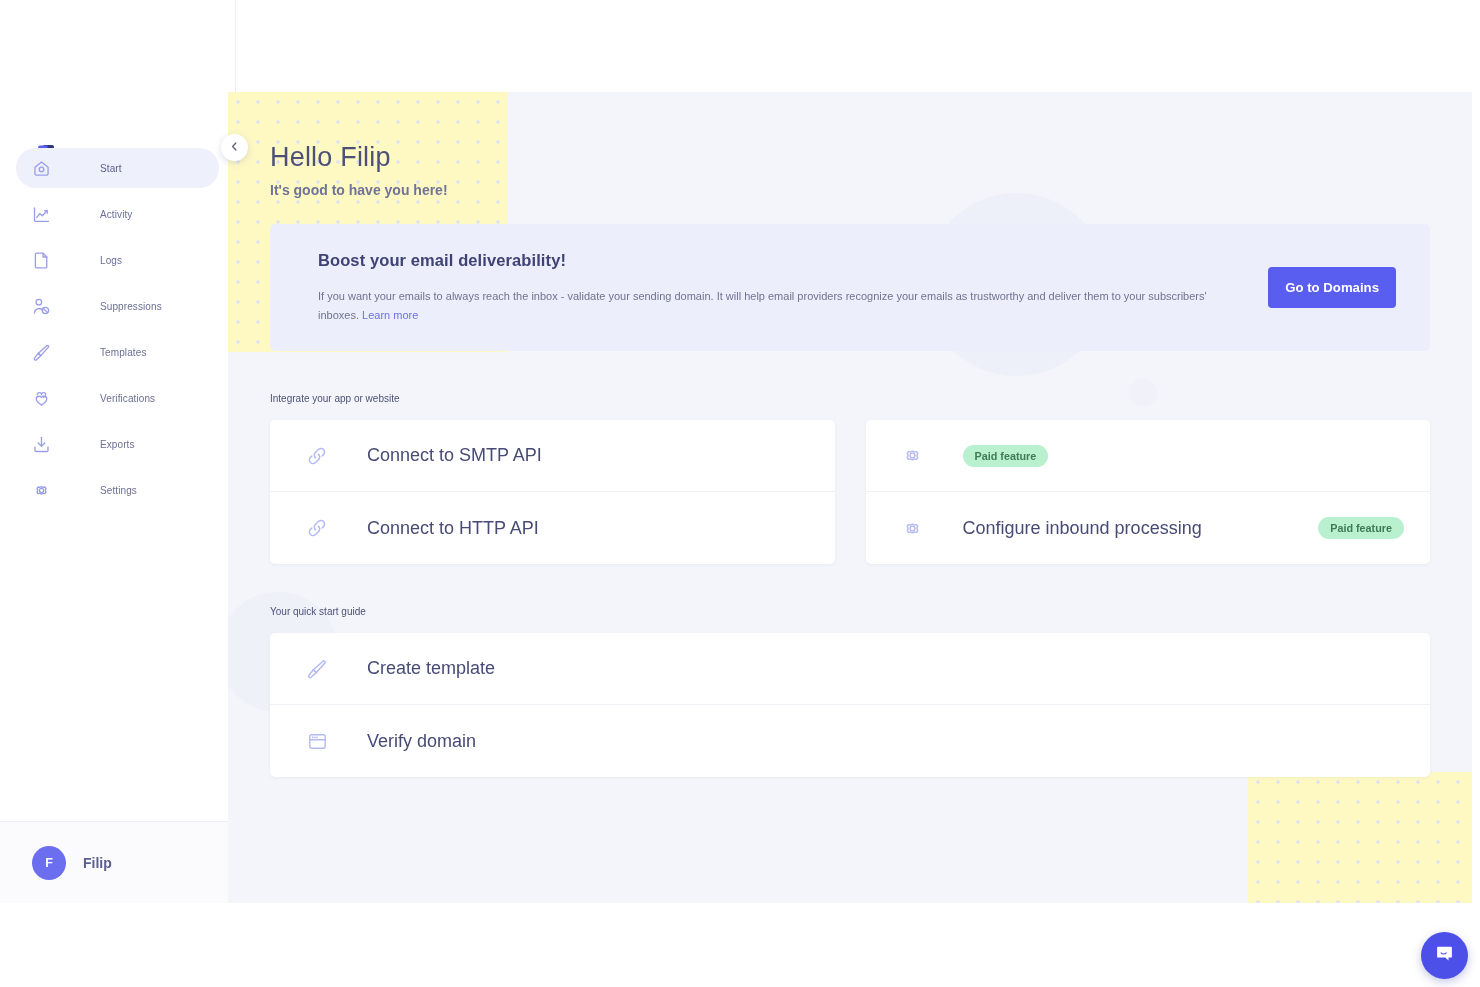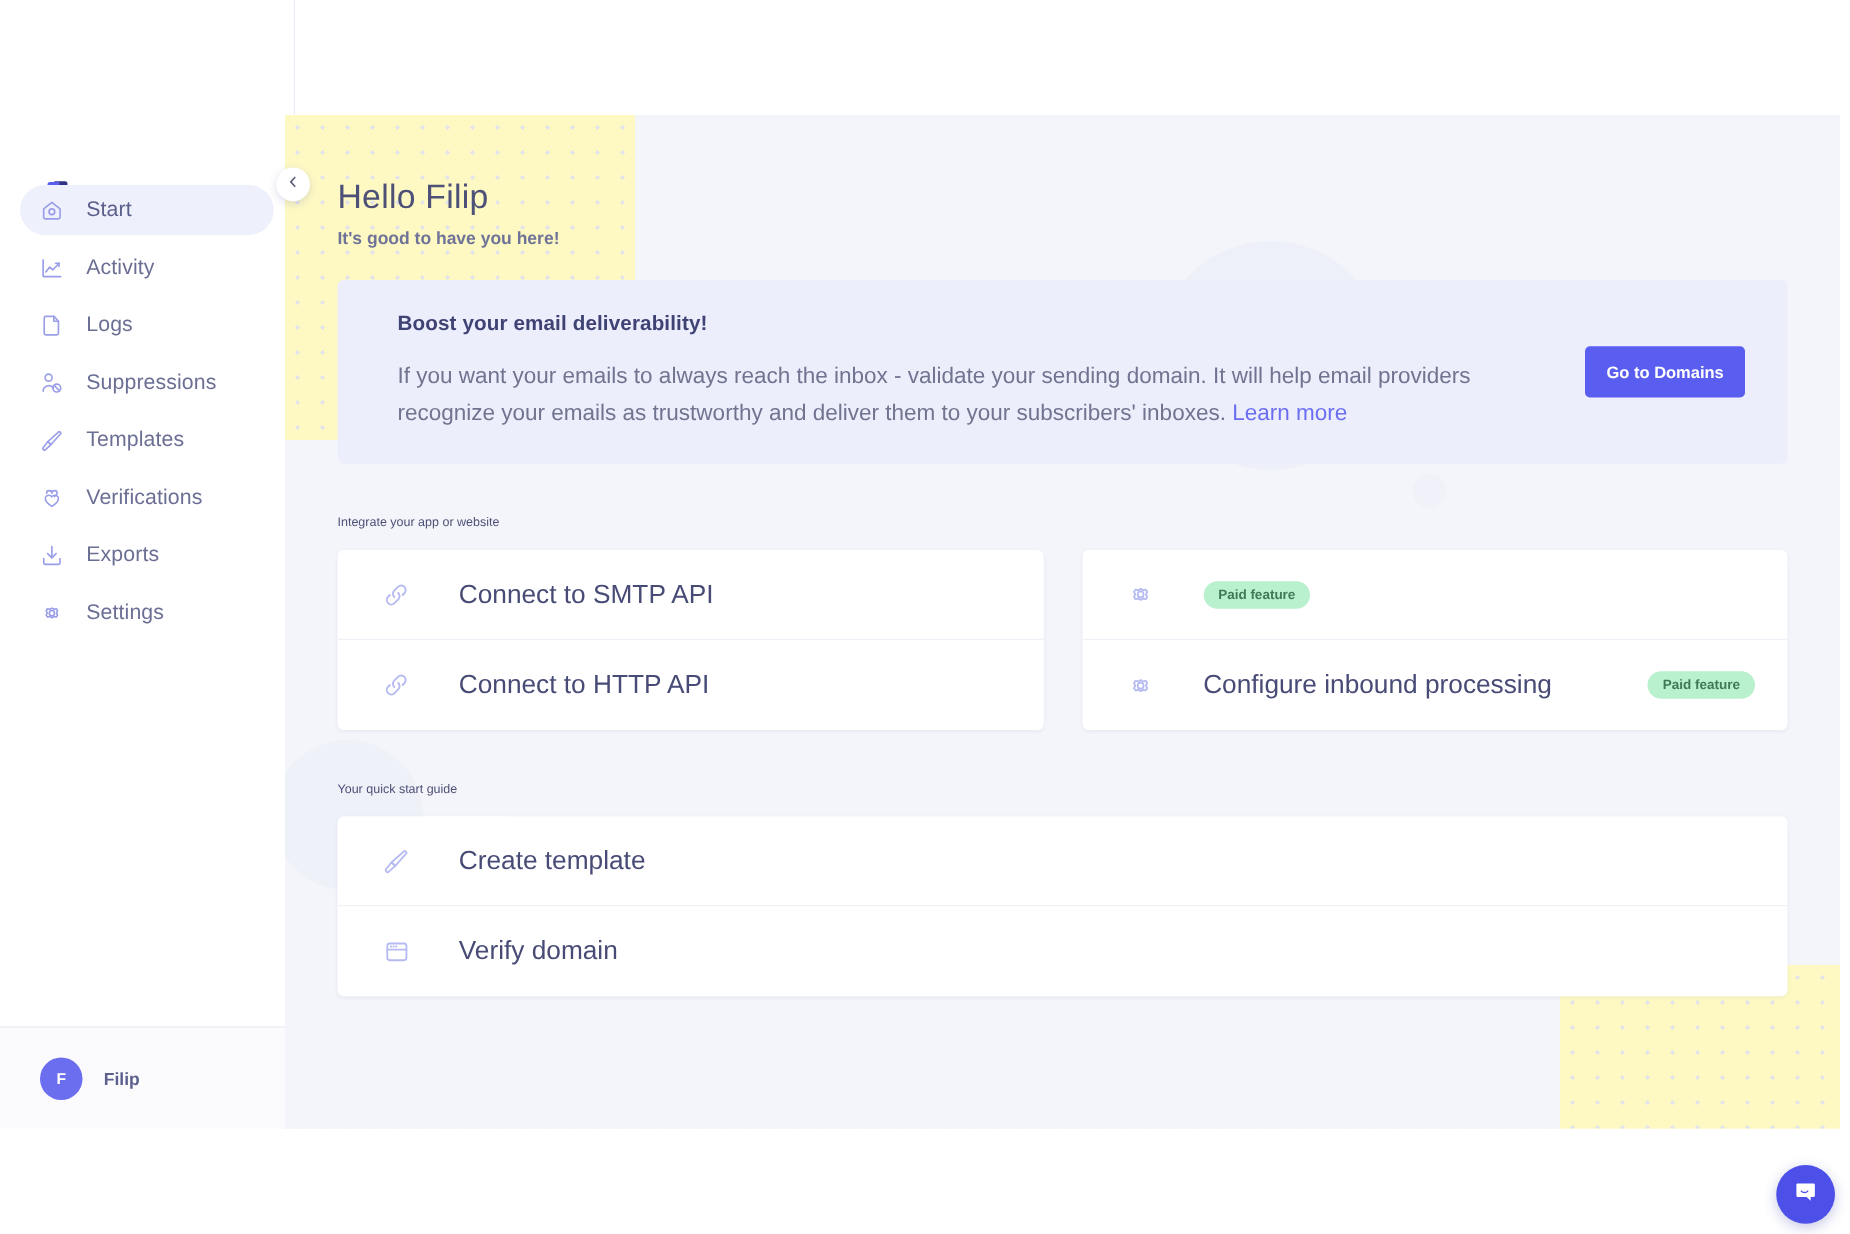--- a/index.html
+++ b/index.html
@@ -64,24 +64,25 @@
     border-radius: 22px;
     cursor: pointer;
     user-select: none;
   }
   .nav-item .nav-icon {
     width: 22px; height: 22px;
     flex: 0 0 22px;
     display: flex; align-items: center; justify-content: center;
   }
   .nav-item .nav-label {
-    font-size: 17px;
+    font-size: 10px;
     color: #6b6f94;
     font-weight: 400;
     letter-spacing: .1px;
+    margin-left: 31px;
   }
   .nav-item.active { background: #eef0fc; }
   .nav-item.active .nav-label { color: #5b5f8c; font-weight: 500; }
 
   .sidebar-spacer { flex: 1 1 auto; }
 
   .user-row {
     border-top: 1px solid #eceef5;
     height: 82px;
     display: flex;
@@ -192,21 +193,21 @@
   }
   .banner-text { flex: 1 1 auto; }
   .banner-title {
     font-size: 16.5px;
     font-weight: 600;
     color: #3f4374;
     letter-spacing: .1px;
   }
   .banner-body {
     margin-top: 17px;
-    font-size: 18px;
+    font-size: 11px;
     line-height: 1.65;
     color: #70748f;
     max-width: 960px;
   }
   .banner-link {
     color: #6c6ef0;
     text-decoration: none;
     cursor: pointer;
   }
   .banner-btn {
@@ -253,21 +254,21 @@
     border-bottom: 1px solid #f0f1f7;
     cursor: pointer;
   }
   .card-row:last-child { border-bottom: none; }
   .card-row .row-icon {
     width: 26px; height: 26px; flex: 0 0 26px;
     display: flex; align-items: center; justify-content: center;
     margin-right: 37px;
   }
   .card-row .row-label {
-    font-size: 21px;
+    font-size: 18px;
     color: #474b75;
     font-weight: 400;
     flex: 1 1 auto;
   }
   .badge {
     background: #b9f0cd;
     color: #3f7a57;
     border-radius: 11px;
     font-size: 10.8px;
     font-weight: 700;

